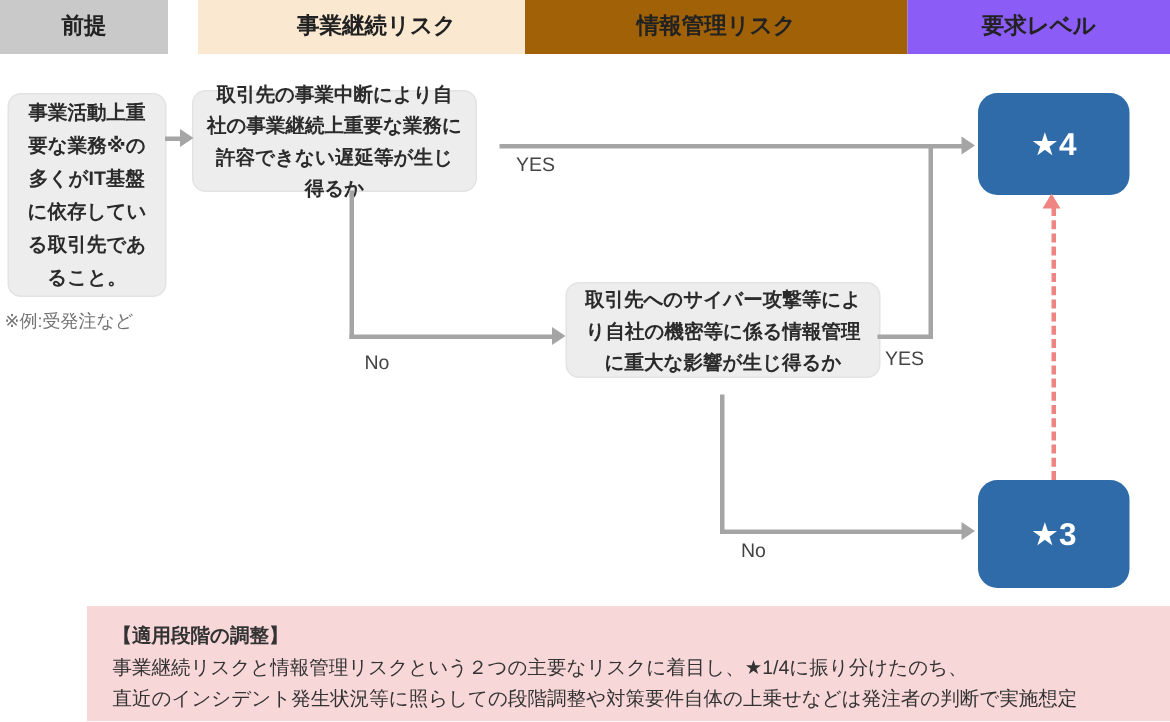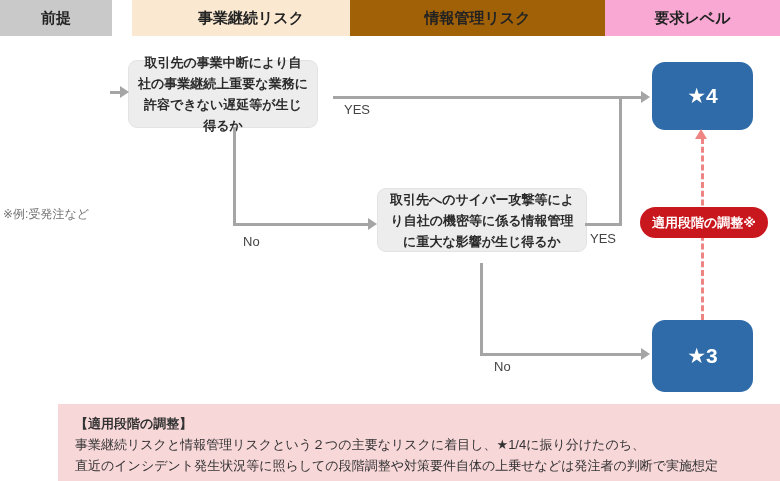--- a/index.html
+++ b/index.html
@@ -5,21 +5,21 @@
   html,body{margin:0;padding:0;background:#fff;}
   body{font-family:"Liberation Sans","DejaVu Sans",sans-serif;color:#333;}
   .stage{position:relative;width:780px;height:481px;background:#fff;overflow:hidden;}
 
   
   .hdr{position:absolute;top:0;height:36px;line-height:36px;text-align:center;
        font-size:15px;font-weight:bold;color:#222;}
   .hc1{left:0;width:112px;background:#c9c9c9;}
   .hc2{left:112px;width:238px;background:#fae8d1;margin-left:20px;}
   .hc3{left:350px;width:255px;background:#a16207;}
-  .hc4{left:605px;width:175px;background:#f9a8d4;}
+  .hc4{left:605px;width:175px;background:#8b5cf6;}
 
   
   .gbox{position:absolute;background:#ededed;border:1px solid #e3e3e3;border-radius:9px;
         font-size:13px;font-weight:bold;color:#2b2b2b;text-align:center;
         display:flex;align-items:center;justify-content:center;box-sizing:border-box;}
   .premise{left:5px;top:62px;width:106px;height:136px;padding:6px 10px;line-height:22px;}
   .q1{left:128px;top:60px;width:190px;height:68px;padding:15px 9px;line-height:21px;}
   .q2{left:377px;top:188px;width:210px;height:64px;padding:4px 7px;line-height:21px;}
 
   .note{position:absolute;left:3px;top:206px;font-size:12px;color:#737373;}
@@ -53,29 +53,29 @@
 </head>
 <body>
 
 <div class="stage">
 
   <div class="hdr hc1">前提</div>
   <div class="hdr hc2">事業継続リスク</div>
   <div class="hdr hc3">情報管理リスク</div>
   <div class="hdr hc4">要求レベル</div>
 
+  <div class="gbox premise">事業活動上重要な業務※の多くがIT基盤に依存している取引先であること。</div>
   <div class="note">※例:受発注など</div>
 
   <div class="gbox q1">取引先の事業中断により自社の事業継続上重要な業務に許容できない遅延等が生じ得るか</div>
   <div class="gbox q2">取引先へのサイバー攻撃等により自社の機密等に係る情報管理に重大な影響が生じ得るか</div>
 
   <div class="star star4">★4</div>
   <div class="star star3">★3</div>
 
-  <div class="badge">適用段階の調整※</div>
 
   <div class="line" style="left:110px;top:91px;width:11px;height:3px;"></div>
   <div class="head-r" style="left:120px;top:86px;"></div>
 
   <div class="line" style="left:333px;top:96px;width:309px;height:3px;"></div>
   <div class="head-r" style="left:641px;top:91px;"></div>
   <div class="lbl" style="left:344px;top:102px;">YES</div>
 
   <div class="line" style="left:233px;top:127px;width:3px;height:99px;"></div>
   <div class="line" style="left:233px;top:223px;width:136px;height:3px;"></div>

